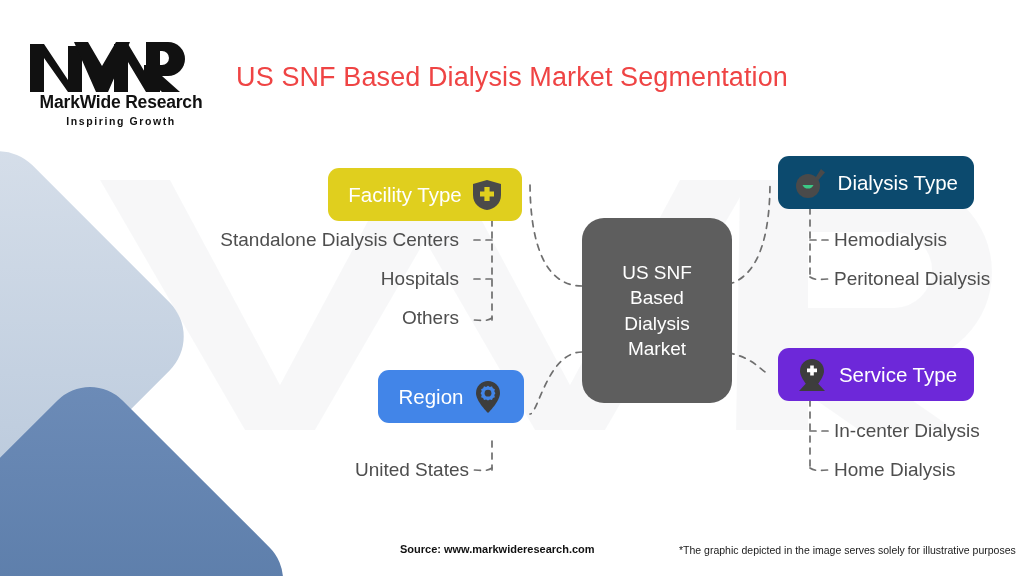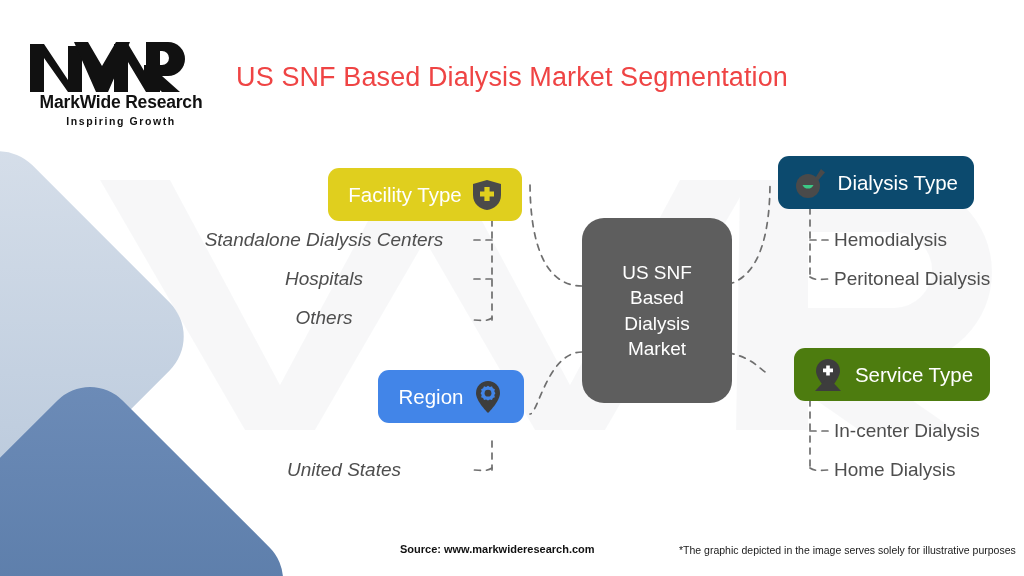--- a/index.html
+++ b/index.html
@@ -132,21 +132,21 @@
   #pill-service  { left: 778px; top: 348px; width: 196px; }
   #pill-region   { left: 378px; top: 370px; width: 146px; }
 
   
   .sub {
     position: absolute;
     font-size: 19px;
     color: #4e4e4e;
     white-space: nowrap;
   }
-  .sub.right-al { text-align: center; font-style: italic; }
+  .sub.right-al { text-align: right; }
 
   
   .connectors {
     position: absolute;
     left: 0; top: 0;
     width: 1024px; height: 576px;
     pointer-events: none;
   }
 
   
@@ -249,21 +249,21 @@
     <span class="pill-icon">
       <svg width="34" height="34" viewBox="0 0 34 34">
         <circle cx="14" cy="20" r="12" fill="#4a4a4a"></circle>
         <path d="M21.5 11.5 L27 3 L31 6.5 L24.5 14 Z" fill="#4a4a4a"></path>
         <path d="M8.5 19 a6 6 0 0 0 11 0 z" fill="#3bc985"></path>
       </svg>
     </span>
     <span class="pill-label">Dialysis Type</span>
   </div>
 
-  <div class="pill" id="pill-service" style="background:#4d7c0f;margin-left:16px;">
+  <div class="pill" id="pill-service" style="background:#6d28d9;">
     <span class="pill-icon">
       <svg width="34" height="34" viewBox="0 0 34 34">
         <path d="M17 1 C10.4 1 5 6.4 5 13 C5 21 17 33 17 33 C17 33 29 21 29 13 C29 6.4 23.6 1 17 1 Z" fill="#3d3d3d"></path>
         <path d="M15.2 7.4 h3.6 v3.2 h3.2 v3.6 h-3.2 v3.2 h-3.6 v-3.2 h-3.2 v-3.6 h3.2 z" fill="#ffffff"></path>
         <path d="M4 33 L17 19 L30 33 Z" fill="#3d3d3d"></path>
       </svg>
     </span>
     <span class="pill-label">Service Type</span>
   </div>
 

